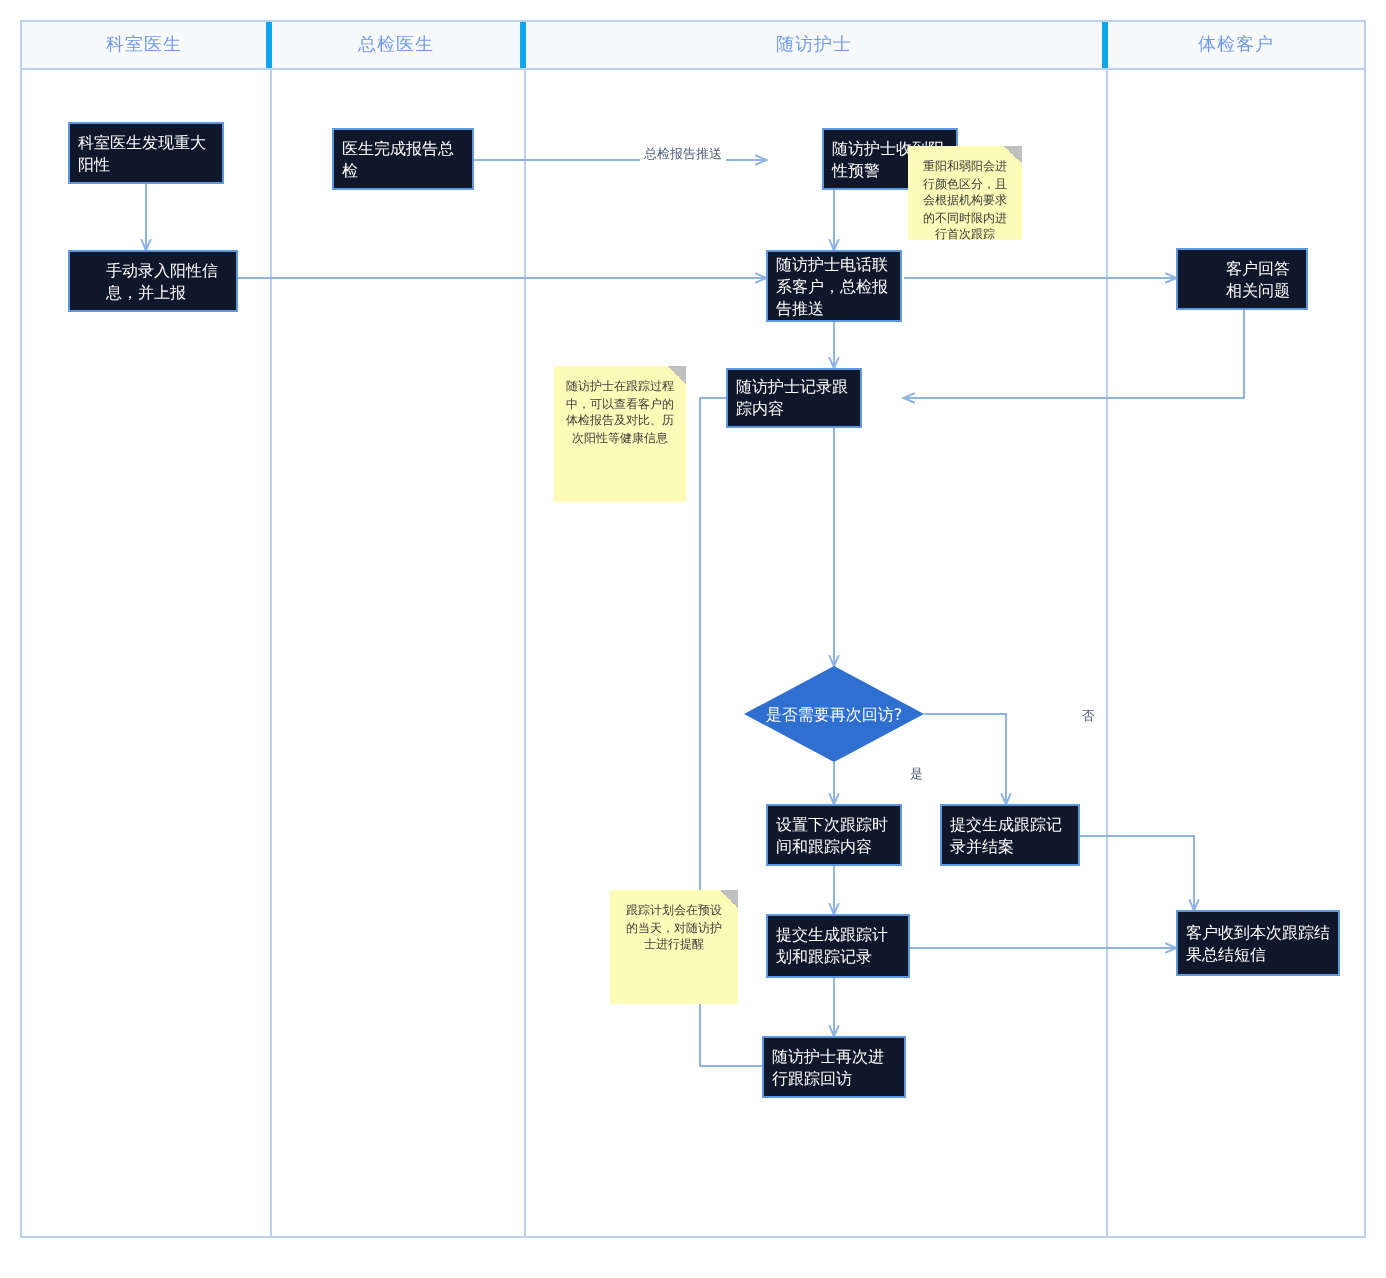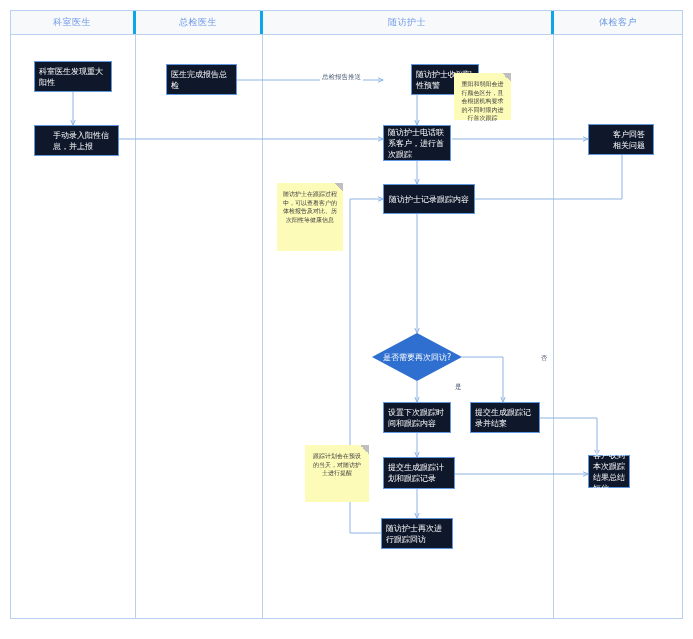--- a/index.html
+++ b/index.html
@@ -121,24 +121,24 @@
 
   <div class="node" style="left:166px;top:64px;width:71px;height:31px;">
     <span>医生完成报告总检</span>
   </div>
 
   <div class="node" style="left:383px;top:64px;width:68px;height:31px;margin-left:28px;">
     <span>随访护士收到阳性预警</span>
   </div>
 
   <div class="node" style="left:383px;top:125px;width:68px;height:36px;">
-    <span>随访护士电话联系客户，进行首次跟踪</span>
+    <span>随访护士电话联系客户，总检报告推送</span>
   </div>
 
-  <div class="node" style="left:383px;top:184px;width:92px;height:30px;">
+  <div class="node" style="left:363px;top:184px;width:68px;height:30px;">
     <span>随访护士记录跟踪内容</span>
   </div>
 
   <div class="diamond" style="left:372px;top:333px;width:90px;height:48px;">
     <span>是否需要再次回访?</span>
   </div>
 
   <div class="node" style="left:383px;top:402px;width:68px;height:31px;">
     <span>设置下次跟踪时间和跟踪内容</span>
   </div>
@@ -152,21 +152,21 @@
   </div>
 
   <div class="node" style="left:381px;top:518px;width:72px;height:31px;">
     <span>随访护士再次进行跟踪回访</span>
   </div>
 
   <div class="node" style="left:588px;top:124px;width:66px;height:31px;padding-left:24px;">
     <span>客户回答相关问题</span>
   </div>
 
-  <div class="node" style="left:588px;top:455px;width:42px;height:33px;">
+  <div class="node" style="left:588px;top:455px;width:82px;height:33px;">
     <span>客户收到本次跟踪结果总结短信</span>
   </div>
 
   <div class="note" style="left:454px;top:73px;width:57px;height:47px;">
     <span class="fold"></span>
     <span>重阳和弱阳会进行颜色区分，且会根据机构要求的不同时限内进行首次跟踪</span>
   </div>
 
   <div class="note" style="left:277px;top:183px;width:66px;height:68px;">
     <span class="fold"></span>

